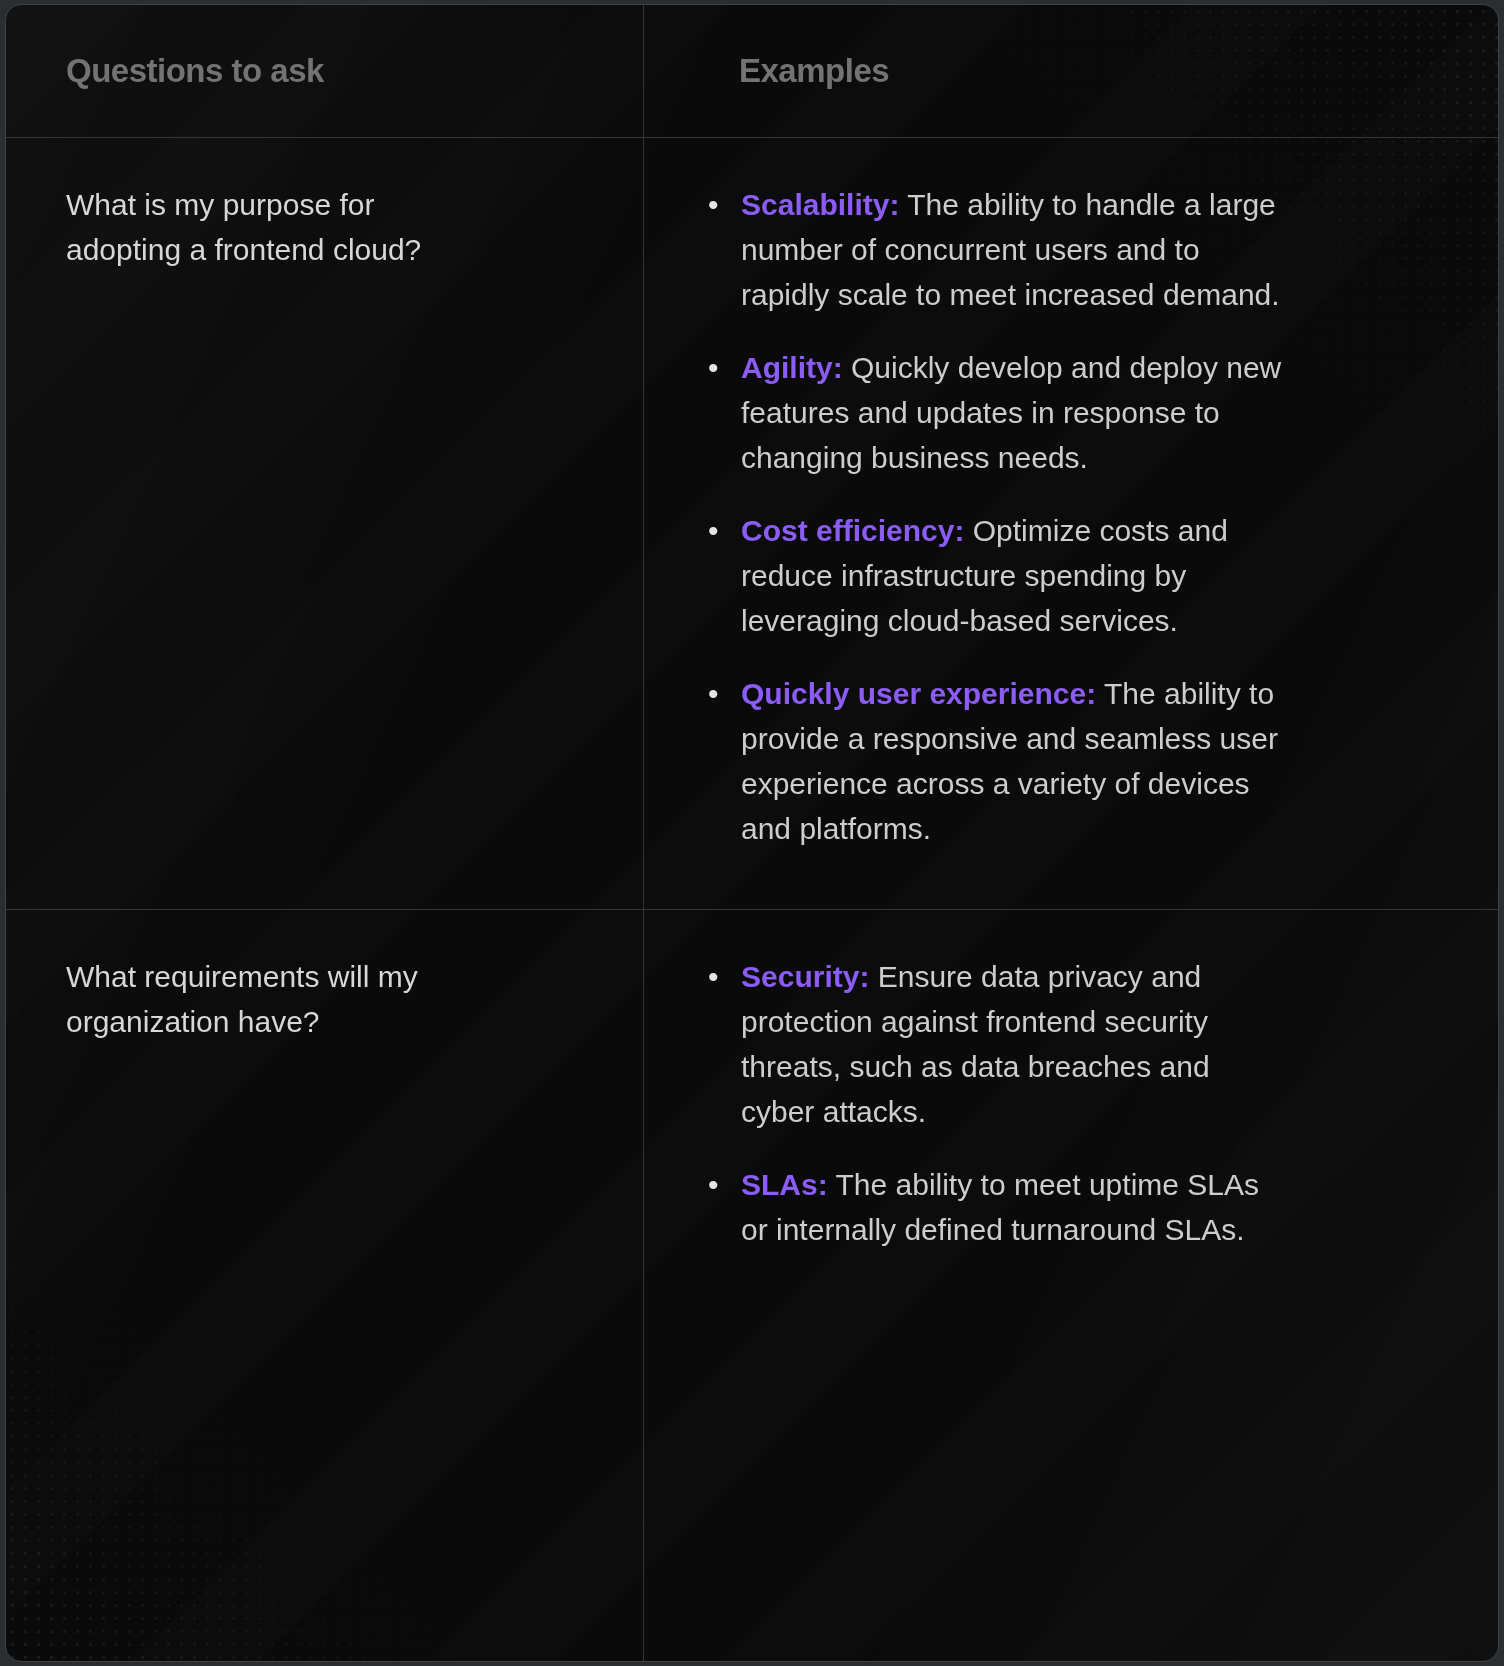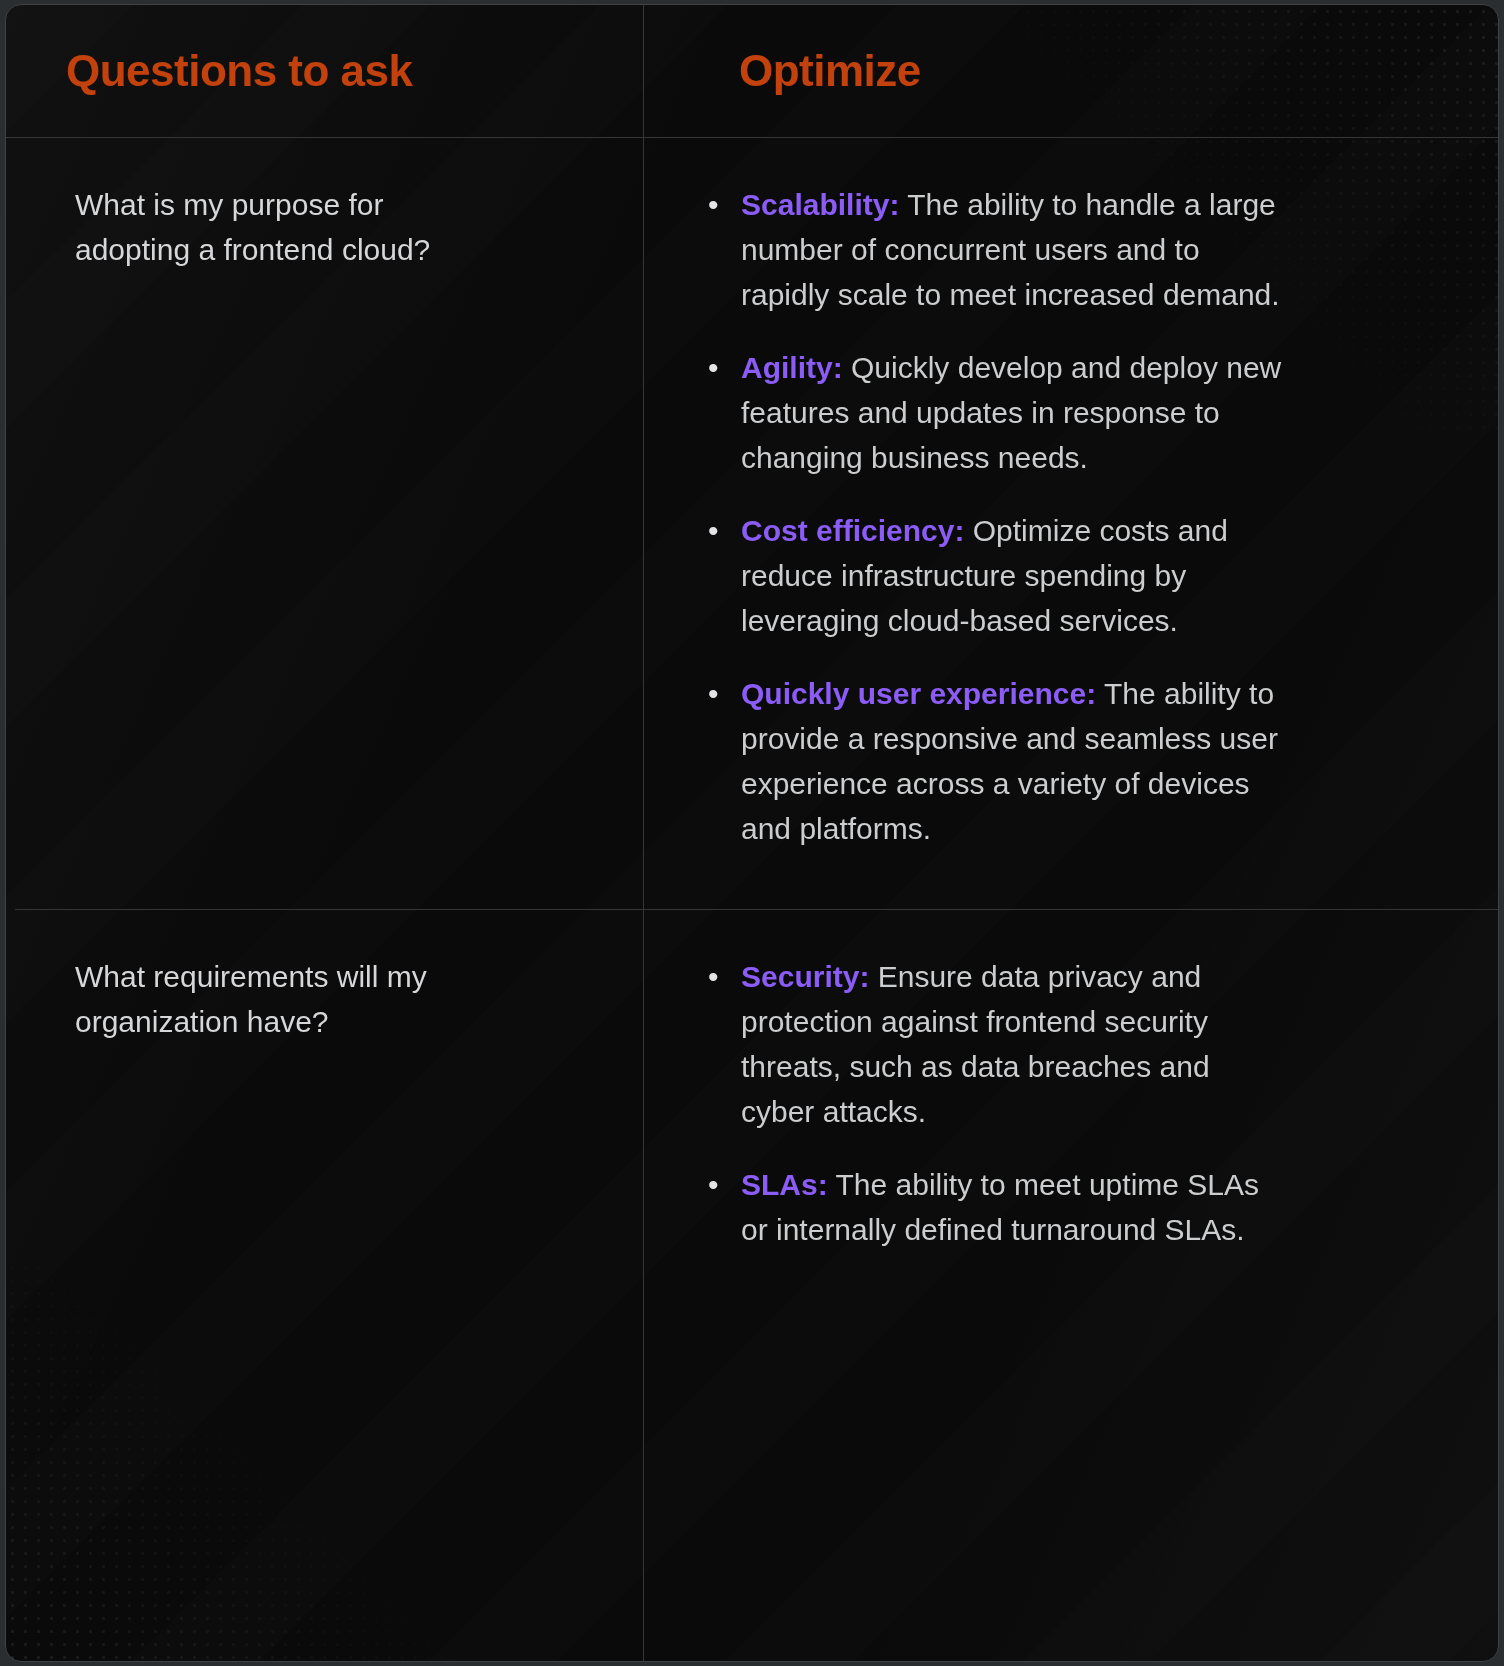--- a/index.html
+++ b/index.html
@@ -47,27 +47,27 @@
     display:grid;
     grid-template-columns:638px 1fr;
     grid-template-rows:133px 772px 1fr;
     width:100%; height:100%;
   }
   .cell { min-width:0; }
   .b-bottom { border-bottom:1px solid #343638; }
   .b-right  { border-right:1px solid #343638; }
   .th {
     display:flex; align-items:center;
-    font-size:44px; font-weight:700;
+    font-size:33px; font-weight:700;
     letter-spacing:-0.5px;
-    color:#c2410c;
+    color:#737373;
   }
   .th.left  { padding-left:60px; }
   .th.right { padding-left:95px; }
-  .td-left  { padding:44px 46px 0 60px;margin-left:9px; }
+  .td-left  { padding:44px 46px 0 60px; }
   .td-right { padding:44px 64px 0 63px; }
   .question {
     font-size:30px; line-height:45px;
     color:#d6d7d9;
     white-space:pre-line;
   }
   ul.examples { list-style:none; }
   ul.examples li {
     position:relative;
     padding-left:34px;
@@ -87,21 +87,21 @@
 <body>
 
 <div class="card">
   <div class="sheen"></div>
   <div class="dots-tr"></div>
   <div class="dots-bl"></div>
 
   <div class="grid">
 
     <div class="cell th left b-bottom b-right">Questions to ask</div>
-    <div class="cell th right b-bottom">Optimize</div>
+    <div class="cell th right b-bottom">Examples</div>
 
     <div class="cell td-left b-bottom b-right">
       <div class="question">What is my purpose for
 adopting a frontend cloud?</div>
     </div>
     <div class="cell td-right b-bottom">
       <ul class="examples">
         <li><span class="term">Scalability:</span><span> The ability to handle a large
 number of concurrent users and to
 rapidly scale to meet increased demand.</span></li>

